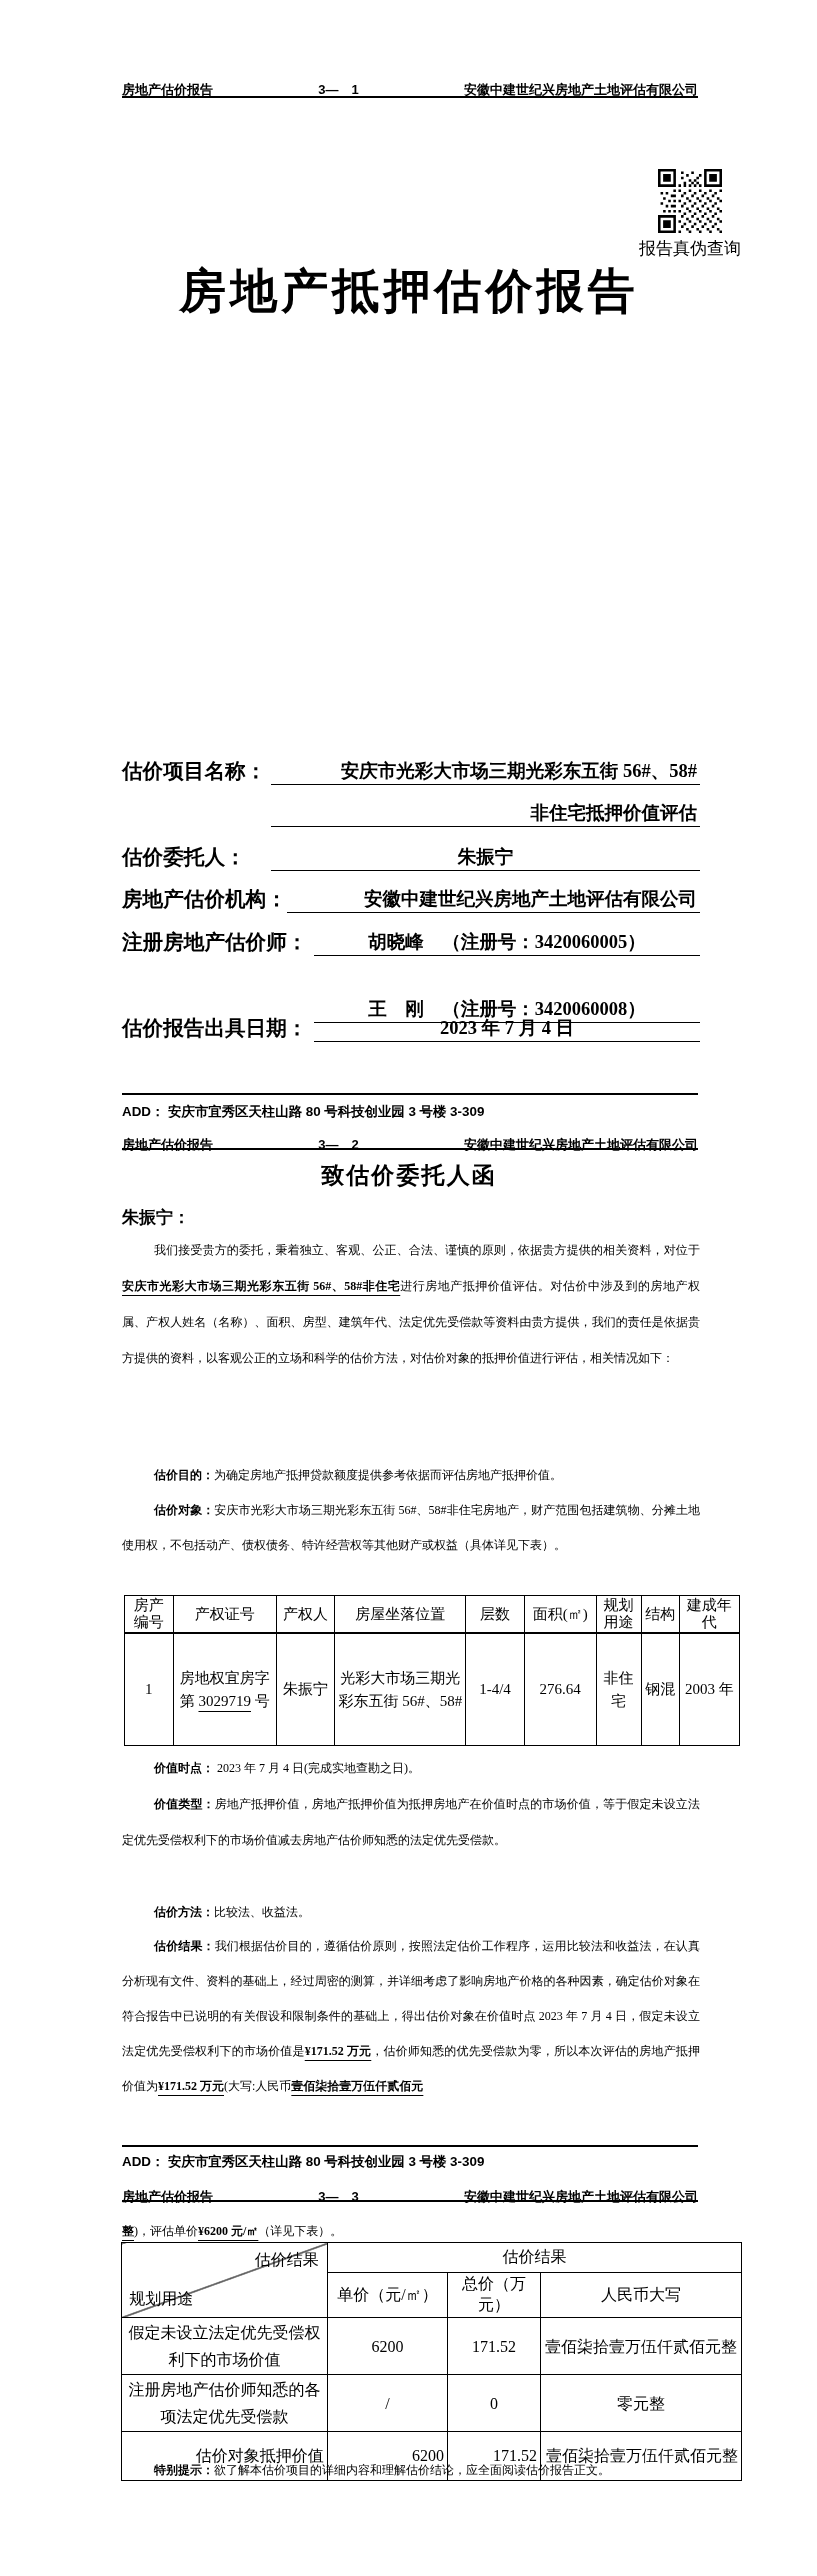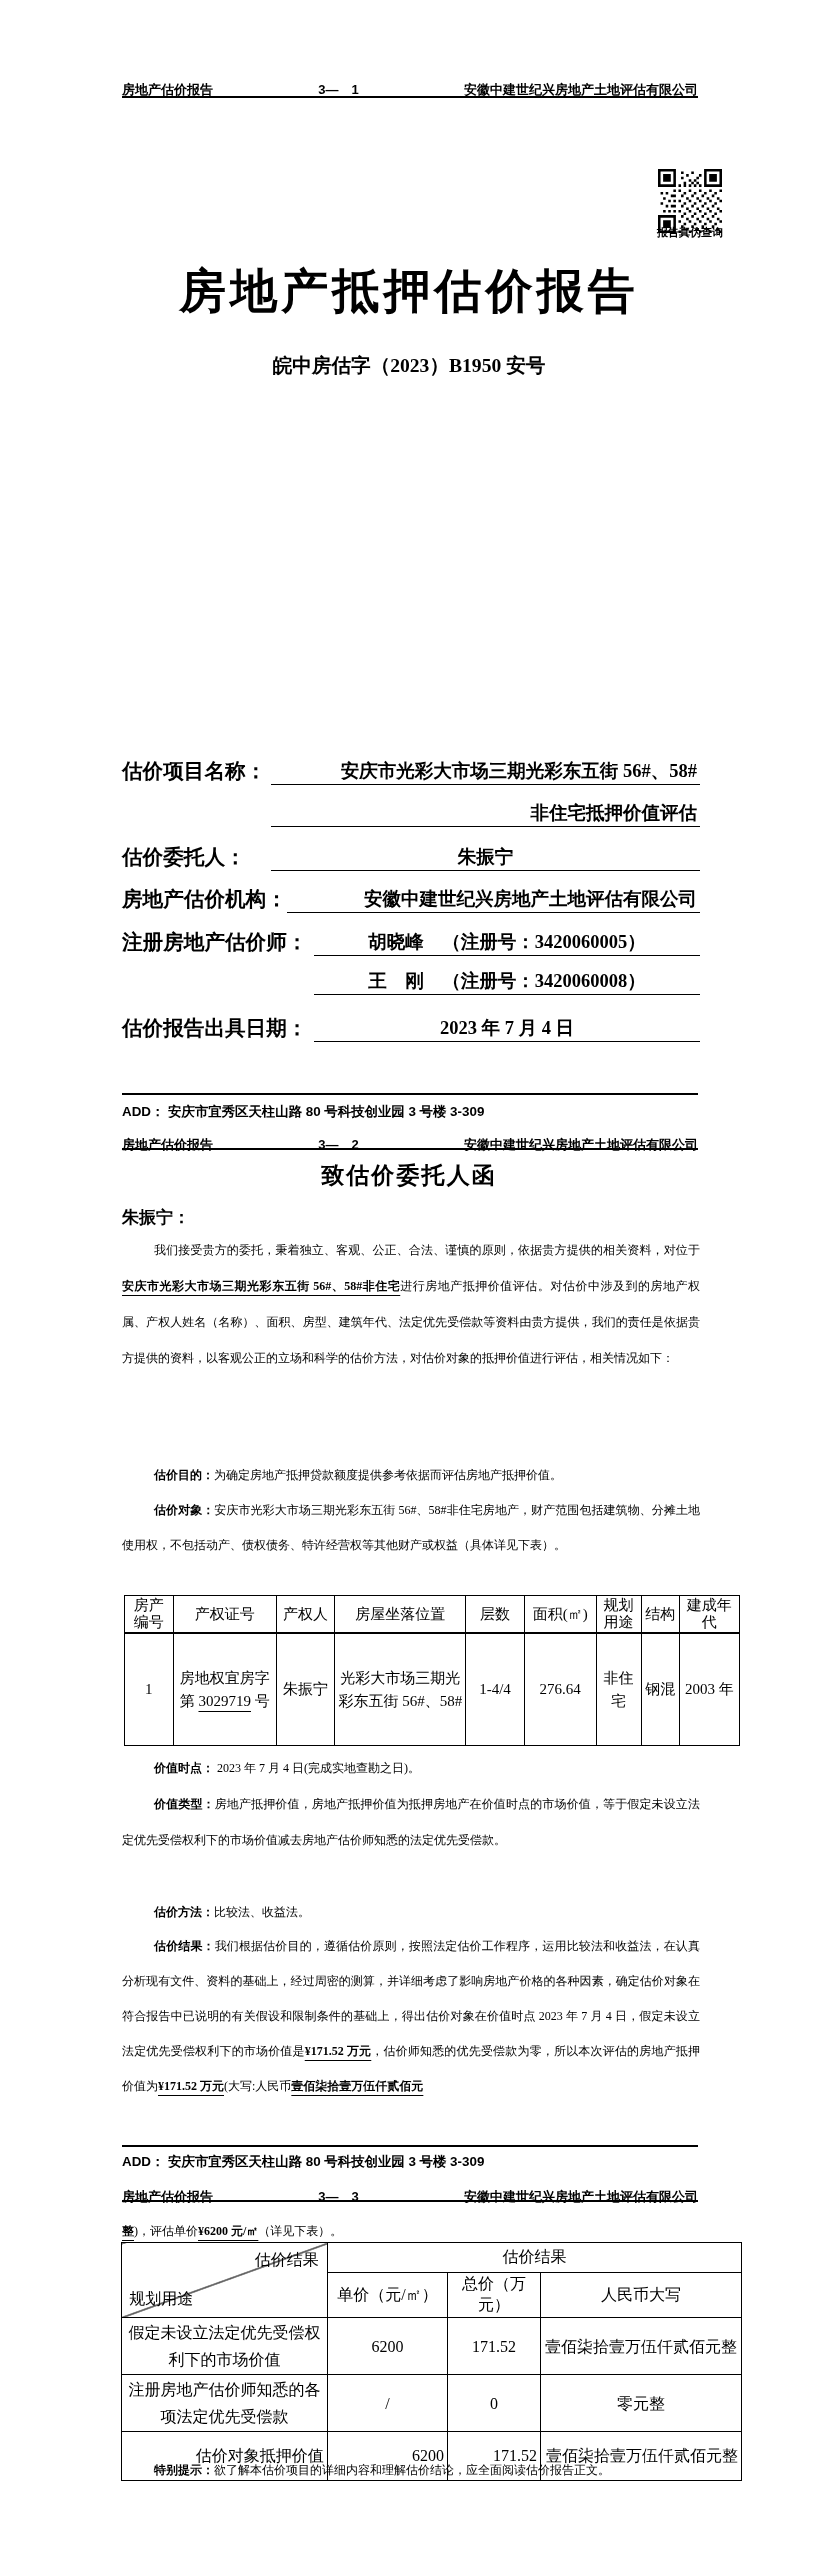--- a/index.html
+++ b/index.html
@@ -8,21 +8,21 @@
   .abs{position:absolute;}
 
   
   .pg-header{left:122px;width:576px;display:flex;justify-content:space-between;align-items:baseline;
              font-family:"Liberation Sans", sans-serif;font-weight:bold;font-size:13px;white-space:nowrap;}
   .rule{left:122px;width:576px;height:2.1px;background:#000;}
   .addr{left:122px;font-family:"Liberation Sans", sans-serif;font-size:13.4px;font-weight:bold;white-space:nowrap;}
 
   
   .qr{left:658px;top:169px;width:64px;height:64px;}
-  .qr-caption{left:637px;top:225px;width:106px;text-align:center;font-size:11px;font-weight:bold;
+  .qr-caption{left:637px;top:237px;width:106px;text-align:center;font-size:17px;font-weight:normal;
               font-family:"Liberation Sans", sans-serif;white-space:nowrap;}
   .title{left:0;top:260px;width:818px;text-align:center;font-size:47px;font-weight:bold;letter-spacing:4.1px;white-space:nowrap;}
   .subtitle{left:0;top:352px;width:818px;text-align:center;font-size:19.6px;font-weight:bold;white-space:nowrap;}
 
   .cover-row{left:122px;width:578px;display:flex;align-items:flex-end;height:35px;font-weight:bold;}
   .cover-row .label{font-size:20.6px;white-space:nowrap;flex:0 0 auto;}
   .cover-row .spacer{flex:0 0 auto;}
   .cover-row .val{flex:1 1 auto;border-bottom:1.5px solid #000;font-size:18.5px;white-space:nowrap;
                   padding:0 3.1px 1px 3.1px;}
   .val.left{text-align:right;}
@@ -86,21 +86,20 @@
       M9,14h1v1h-1z M11,15h1v1h-1z M13,14h1v1h-1z M15,15h1v1h-1z M17,14h1v1h-1z M19,15h1v1h-1z M21,14h1v1h-1z M23,15h1v1h-1z
       M8,16h1v1h-1z M10,17h1v1h-1z M12,16h1v1h-1z M14,17h1v1h-1z M16,16h1v1h-1z M18,17h1v1h-1z M20,16h1v1h-1z M22,17h1v1h-1z M24,16h1v1h-1z
       M9,18h1v1h-1z M11,19h1v1h-1z M13,18h1v1h-1z M15,19h1v1h-1z M17,18h1v1h-1z M19,19h1v1h-1z M21,18h1v1h-1z M23,19h1v1h-1z
       M8,20h1v1h-1z M10,21h1v1h-1z M12,20h1v1h-1z M14,21h1v1h-1z M16,20h1v1h-1z M18,21h1v1h-1z M20,20h1v1h-1z M22,21h1v1h-1z M24,20h1v1h-1z
       M9,22h1v1h-1z M11,23h1v1h-1z M13,22h1v1h-1z M15,23h1v1h-1z M17,22h1v1h-1z M19,23h1v1h-1z M21,22h1v1h-1z M23,23h1v1h-1z
       M8,24h1v1h-1z M12,24h1v1h-1z M16,24h1v1h-1z M20,24h1v1h-1z M24,24h1v1h-1z"></path>
   </svg>
   <div class="abs qr-caption">报告真伪查询</div>
 
   <div class="abs title">房地产抵押估价报告</div>
-  <div class="abs subtitle">皖中房估字（2023）B1950 安号</div>
 
   <div class="abs cover-row" style="top:750px;">
     <span class="label w290">估价项目名称：</span>
     <span class="val left">安庆市光彩大市场三期光彩东五街 56#、58#</span>
   </div>
   <div class="abs cover-row" style="top:792px;">
     <span class="spacer w290"></span>
     <span class="val left">非住宅抵押价值评估</span>
   </div>
   <div class="abs cover-row" style="top:836px;">
@@ -108,21 +107,21 @@
     <span class="val center">朱振宁</span>
   </div>
   <div class="abs cover-row" style="top:878px;">
     <span class="label w320">房地产估价机构：</span>
     <span class="val left">安徽中建世纪兴房地产土地评估有限公司</span>
   </div>
   <div class="abs cover-row" style="top:921px;">
     <span class="label w373">注册房地产估价师：</span>
     <span class="val center">胡晓峰　（注册号：3420060005）</span>
   </div>
-  <div class="abs cover-row" style="top:960px;">
+  <div class="abs cover-row" style="top:988px;">
     <span class="spacer w373"></span>
     <span class="val center">王　刚　（注册号：3420060008）</span>
   </div>
   <div class="abs cover-row" style="top:1007px;">
     <span class="label w373">估价报告出具日期：</span>
     <span class="val center">2023 年 7 月 4 日</span>
   </div>
 
   <div class="abs rule" style="top:1093px;"></div>
   <div class="abs addr" style="top:1103px;">ADD： 安庆市宜秀区天柱山路 80 号科技创业园 3 号楼 3-309</div>

